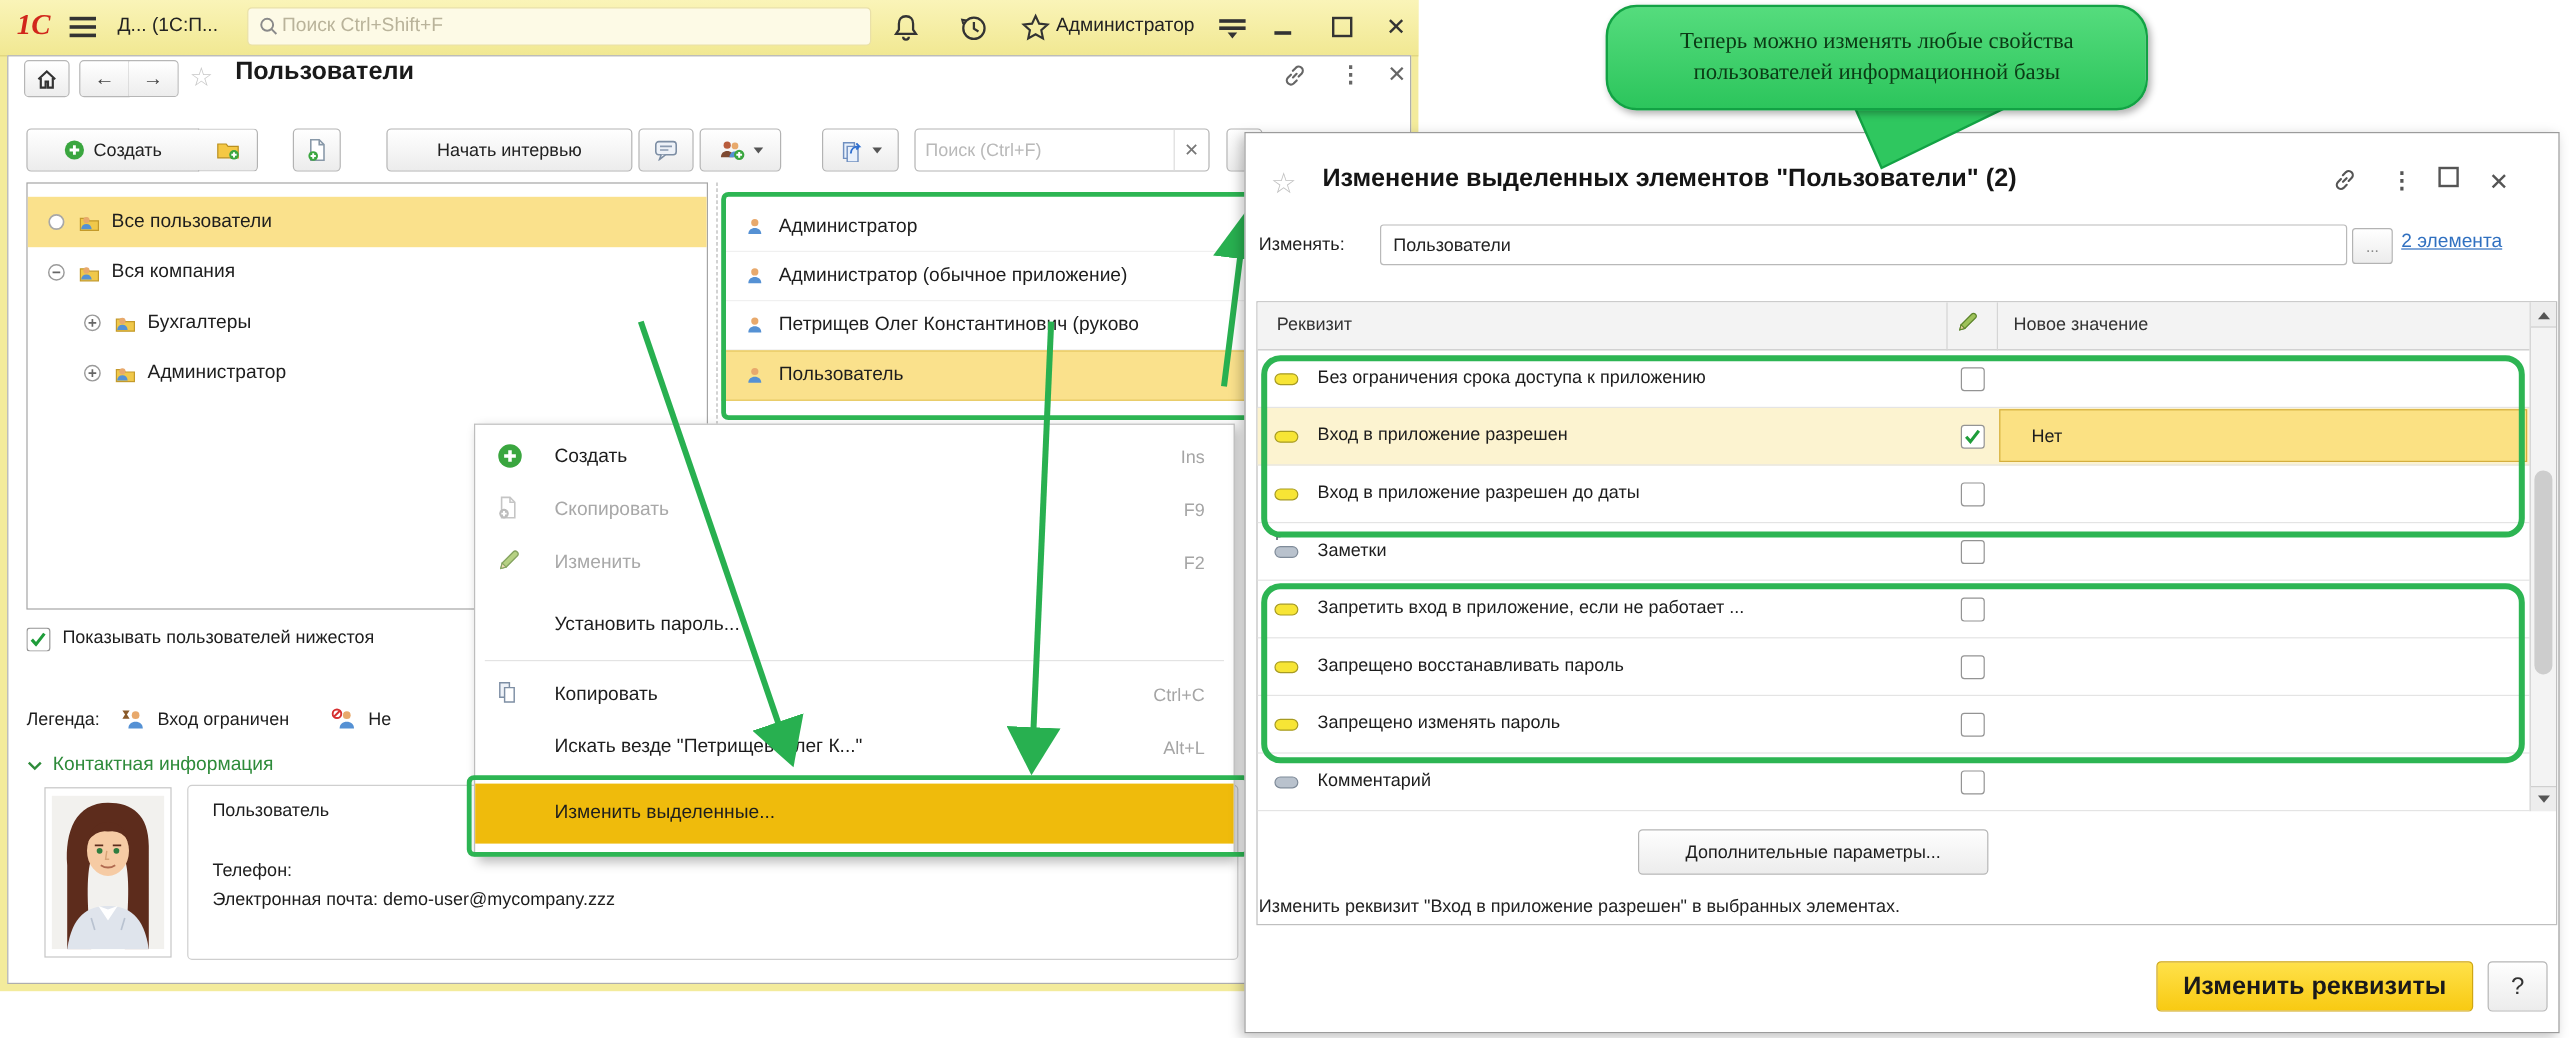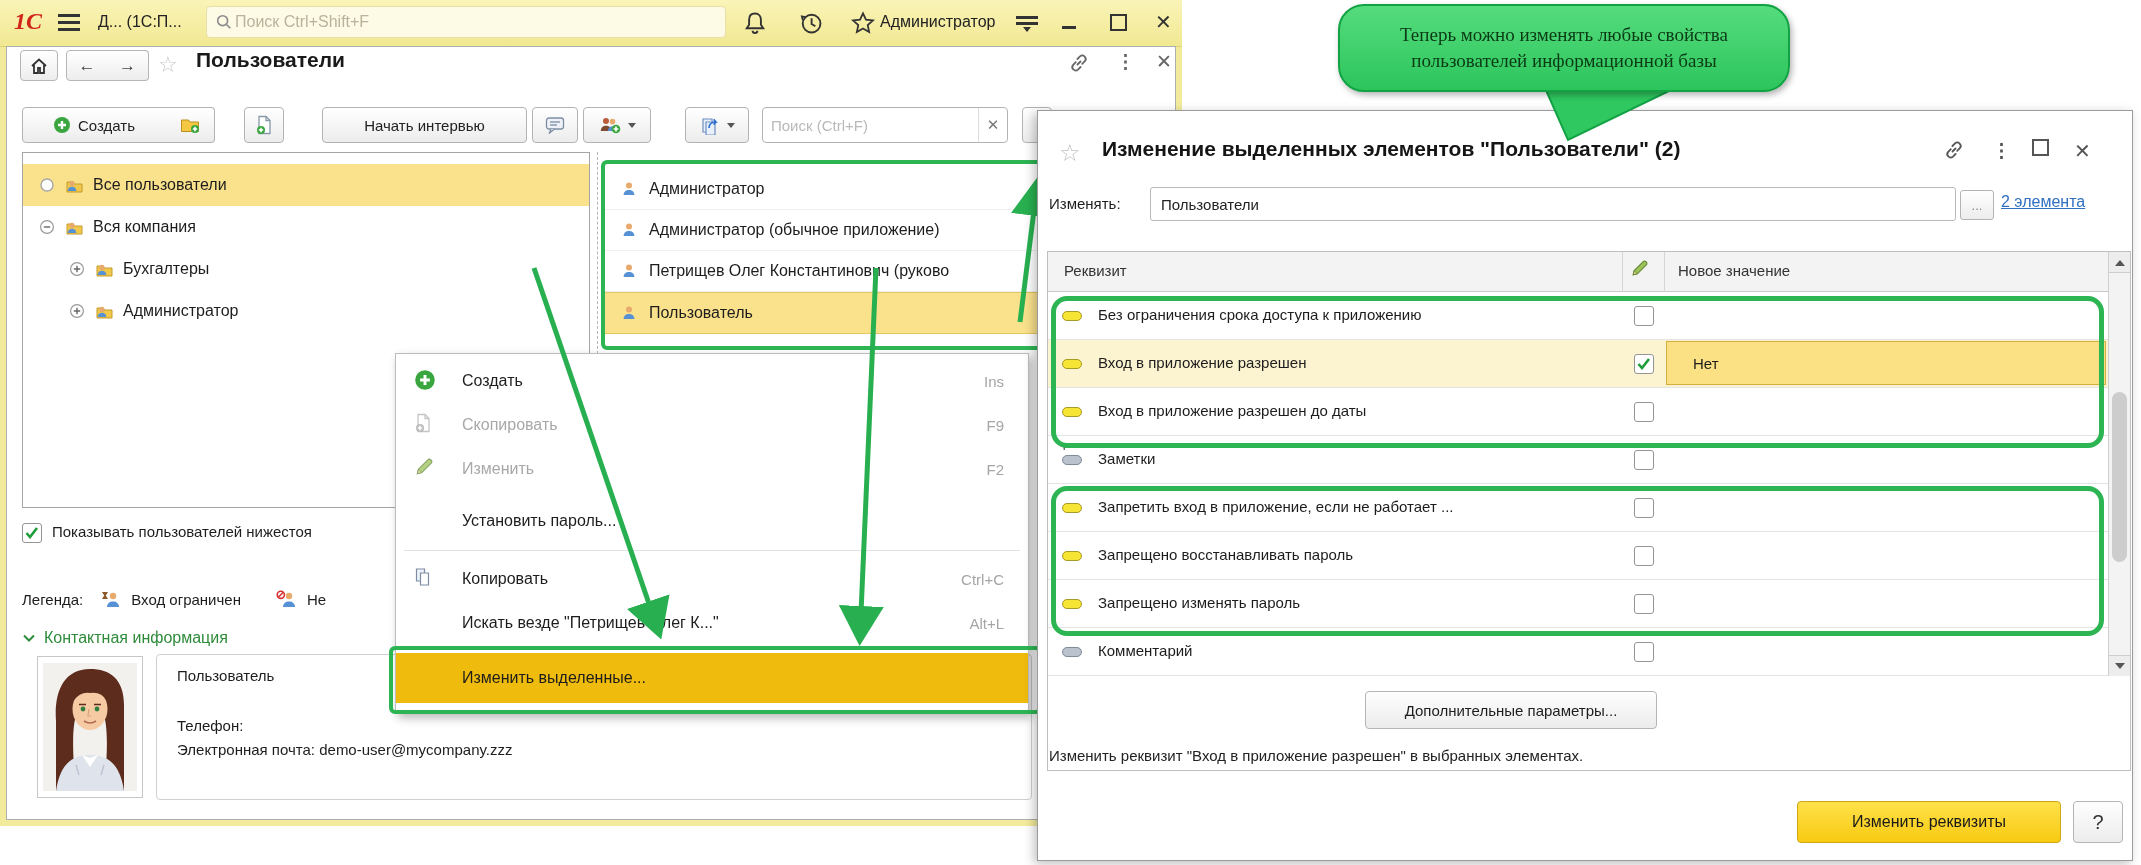--- a/index.html
+++ b/index.html
@@ -134,21 +134,21 @@
   .vscroll{position:absolute;right:0;top:0;width:22px;height:424px;background:#f3f3f3;border-left:1px solid #cfcfcf;box-sizing:border-box}
   .sbtn{position:absolute;left:0;width:21px;height:20px;background:#ededed;display:flex;align-items:center;justify-content:center}
   .tri-up{width:0;height:0;border:5px solid transparent;border-bottom:6px solid #555;margin-top:-4px}
   .tri-dn{width:0;height:0;border:5px solid transparent;border-top:6px solid #555;margin-bottom:-4px}
   .sthumb{position:absolute;left:3px;top:140px;width:15px;height:170px;background:#cdcdcd;border-radius:8px}
   .dbtn{position:absolute;height:38px;background:linear-gradient(#fefefe,#ececec);border:1px solid #b5b5b5;
         border-radius:4px;display:flex;align-items:center;justify-content:center;gap:10px;font-size:15px;box-sizing:border-box}
   .dlg-note{position:absolute;left:11px;top:636px;font-size:15px;color:#222}
   .dlg-submit{position:absolute;left:759px;top:690px;width:262px;height:40px;background:linear-gradient(#ffe14a,#f8ca12);
               border:1px solid #cfa613;border-radius:4px;display:flex;align-items:center;justify-content:center;
-              font-size:16px;font-weight:normal;color:#1a1a1a}
+              font-size:21px;font-weight:bold;color:#1a1a1a}
   .dlg-help{position:absolute;left:1035px;top:690px;width:48px;height:40px;background:linear-gradient(#fefefe,#ececec);
             border:1px solid #b5b5b5;border-radius:4px;display:flex;align-items:center;justify-content:center;font-size:20px;color:#333}
   .ico{display:inline-flex;align-items:center;justify-content:center}
 </style>
 </head>
 <body>
 
 <div class="stage">
 
 <svg width="0" height="0" style="position:absolute">

